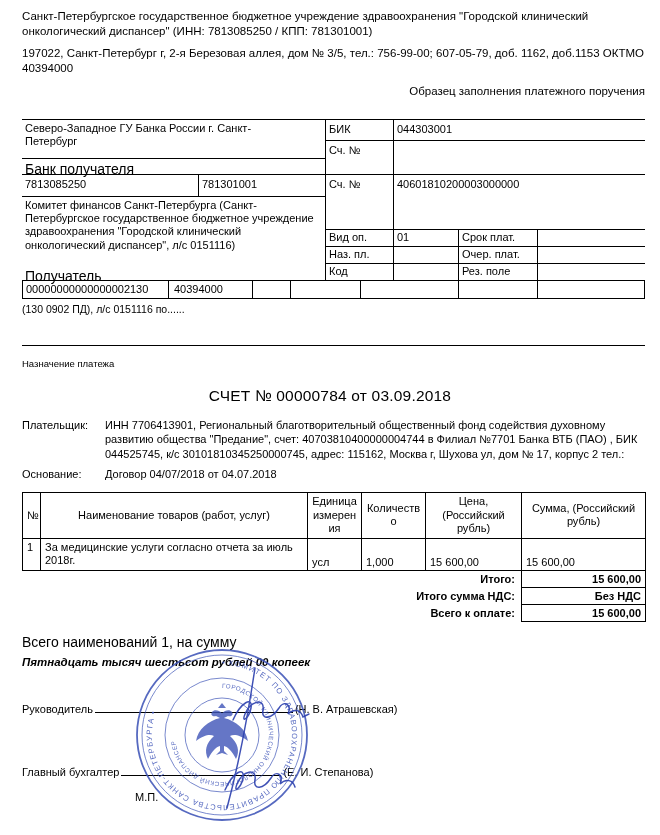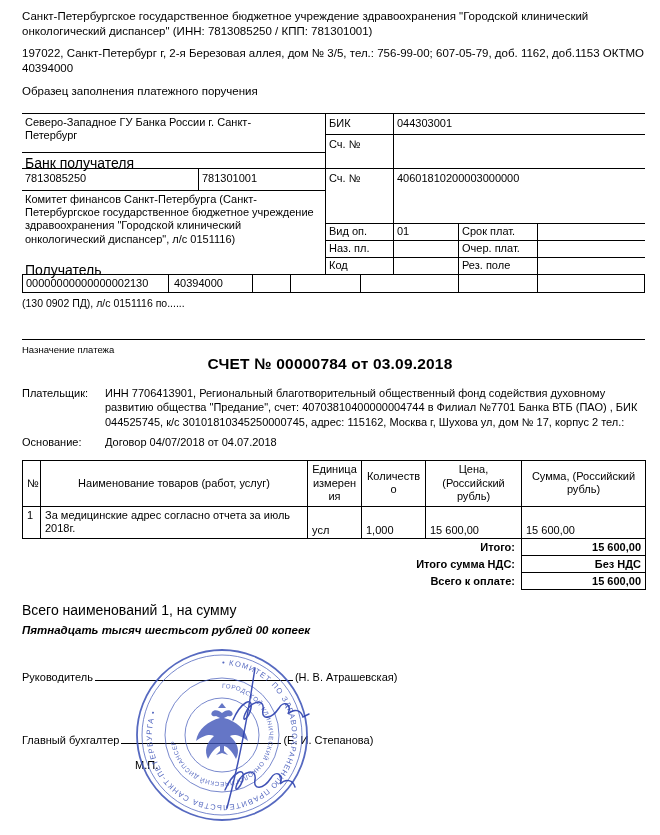--- a/index.html
+++ b/index.html
@@ -3,34 +3,34 @@
 <meta charset="utf-8">
 <style>
   *{box-sizing:border-box;margin:0;padding:0}
   html,body{background:#ffffff}
   body{font-family:"Liberation Sans",sans-serif;color:#000}
   .page{width:660px;height:835px;margin:0 auto;background:#fff;position:relative;overflow:hidden}
 
   
   .hdr{padding:9px 15px 0 22px}
   .hdr p{font-weight:normal;font-size:11.5px;line-height:1.28;margin-bottom:8px}
-  .hdr .sample{text-align:left;margin-bottom:14px}
+  .hdr .sample{text-align:right;margin-bottom:20px}
 
   
   .ptable{position:relative;margin-left:22px;width:623px;height:180px;font-size:11px}
   .abs{position:absolute;line-height:1.22}
   .hl{position:absolute;height:1px;background:#000}
   .vl{position:absolute;width:1px;background:#000}
   .sm{font-size:14px}
   .note{margin:4px 0 0 22px;font-size:10.5px}
 
-  .purpose-wrap{margin:30px 15px 0 22px;border-top:1px solid #000;padding-top:4px}
+  .purpose-wrap{margin:30px 15px 0 22px;border-top:1px solid #000;padding-top:12px}
   .purpose-wrap .sm{font-size:9.5px}
 
-  .title{text-align:center;font-size:15.5px;font-weight:bold;margin-top:0;letter-spacing:.2px}
+  .title{text-align:center;font-size:15.5px;font-weight:normal;margin-top:18px;letter-spacing:.2px}
 
   .parties{margin:13px 15px 0 22px;font-size:11px}
   .party{display:flex;margin-bottom:6px;line-height:1.32}
   .party .pl{width:83px;flex:none}
   .party .pv{flex:1}
 
   table.items{margin:10px 0 0 22px;border-collapse:collapse;width:623px;font-size:11px;table-layout:fixed}
   table.items th,table.items td{border:1px solid #000;padding:2px 4px;overflow-wrap:anywhere}
   table.items th{font-weight:normal;text-align:center;vertical-align:middle;height:46px;line-height:1.2}
   table.items td{height:31px}
@@ -151,21 +151,21 @@
         <th>Наименование товаров (работ, услуг)</th>
         <th>Единица измерения</th>
         <th>Количество</th>
         <th>Цена, (Российский рубль)</th>
         <th>Сумма, (Российский рубль)</th>
       </tr>
     </thead>
     <tbody>
       <tr>
         <td class="r-num">1</td>
-        <td class="r-name">За медицинские адрес согласно отчета за июль 2018г.</td>
+        <td class="r-name">За медицинские услуги согласно отчета за июль 2018г.</td>
         <td class="r-unit">усл</td>
         <td class="r-qty">1,000</td>
         <td class="r-price">15 600,00</td>
         <td class="r-sum">15 600,00</td>
       </tr>
       <tr class="trow">
         <td class="tl" colspan="5">Итого:</td>
         <td class="tv">15 600,00</td>
       </tr>
       <tr class="trow">

